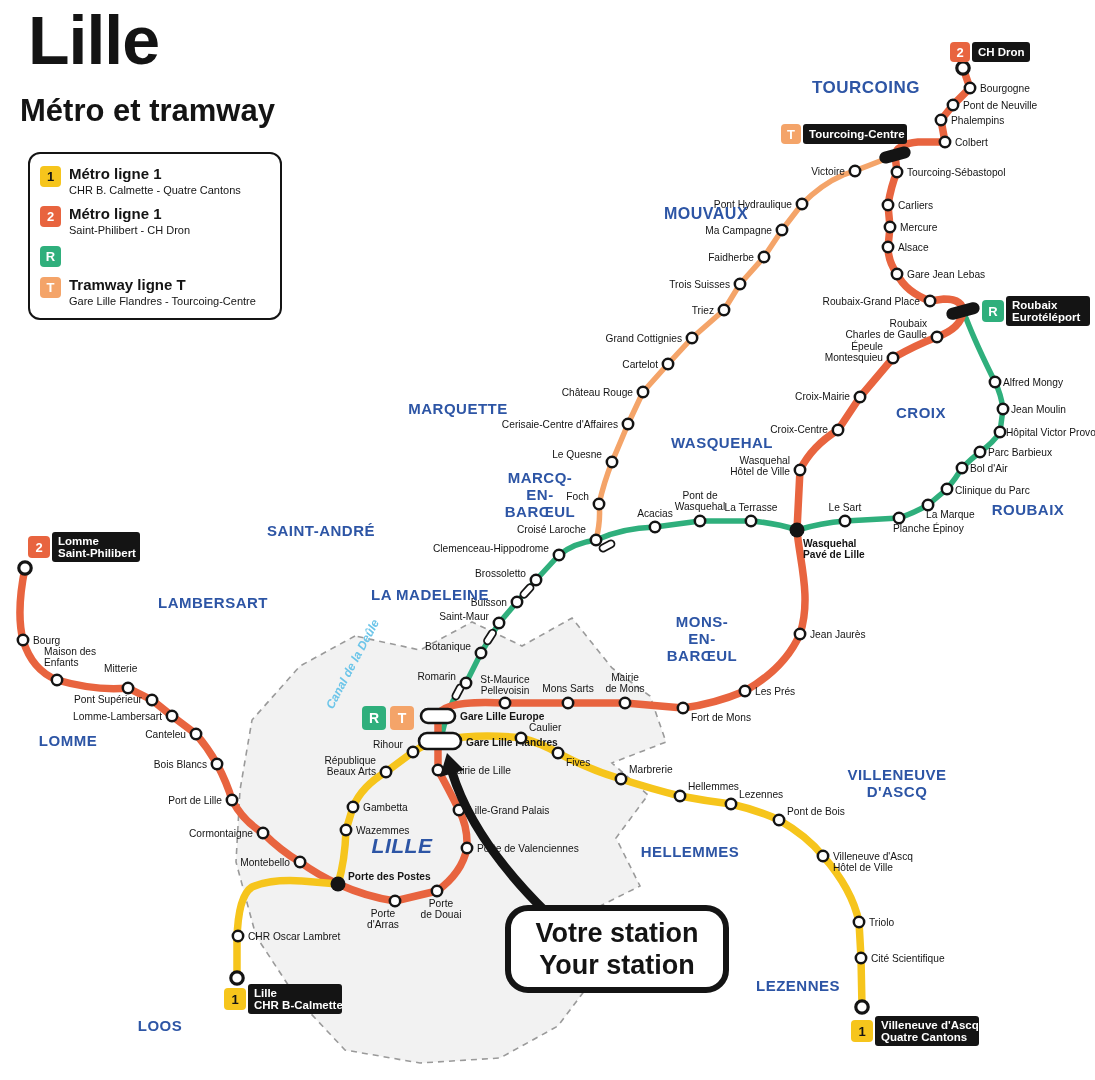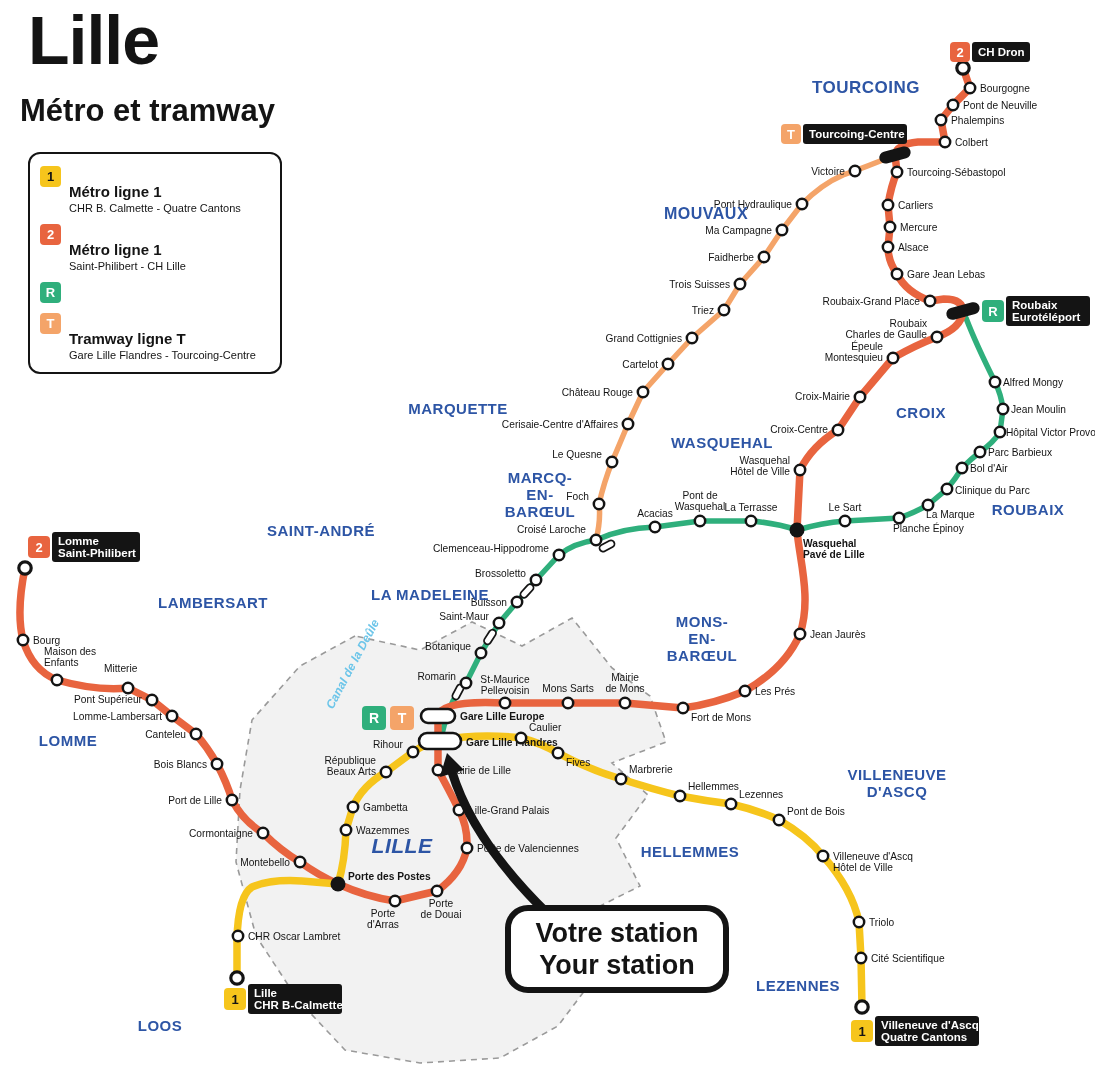--- a/index.html
+++ b/index.html
@@ -5,21 +5,21 @@
   html,body{margin:0;padding:0;background:#ffffff;}
   body{font-family:"Liberation Sans",sans-serif;}
   .stage{position:relative;width:1095px;height:1080px;background:#ffffff;overflow:hidden;}
   .stage svg{position:absolute;left:0;top:0;}
   svg text{font-family:"Liberation Sans",sans-serif;}
   .map-title{position:absolute;left:28px;top:6px;font-size:68px;font-weight:800;color:#141414;line-height:1;letter-spacing:-1px;}
   .map-subtitle{position:absolute;left:20px;top:95px;font-size:31px;font-weight:800;color:#141414;line-height:1;}
   .legend{position:absolute;left:28px;top:152px;width:254px;background:#ffffff;border:2px solid #141414;border-radius:12px;padding:11px 10px;display:flex;flex-direction:column;gap:9px;box-sizing:border-box;}
   .legend-item{display:flex;gap:8px;align-items:flex-start;}
   .badge{width:21px;height:21px;border-radius:4px;display:flex;align-items:center;justify-content:center;font-weight:bold;font-size:13px;flex:0 0 21px;margin-top:1px;}
-  .lname{font-size:15px;font-weight:bold;color:#141414;line-height:1.2;margin-top:18px;}
+  .lname{font-size:15px;font-weight:bold;color:#141414;line-height:1.2;}
   .lroute{font-size:11px;color:#141414;margin-top:1px;white-space:nowrap;}
 </style>
 </head>
 <body>
 
 <div class="stage">
 
   <svg id="map-svg" width="1095" height="1080" viewBox="0 0 1095 1080">
       <polygon points="355,636 300,666 252,720 240,790 236,862 256,936 298,1000 345,1050 420,1063 500,1058 558,1026 600,970 582,915 640,886 616,838 648,795 612,763 666,742 650,696 612,668 572,618 522,646 472,622 420,650" fill="#F2F2F2" stroke="#9A9A9A" stroke-width="1.6" stroke-dasharray="6 5"></polygon>
       <text x="356" y="666" font-size="12" fill="#6CC5E9" font-style="italic" font-weight="bold" text-anchor="middle" transform="rotate(-62 356 666)">Canal de la Deûle</text>
@@ -288,21 +288,21 @@
       <span class="badge" style="background: rgb(246, 197, 28); color: rgb(20, 20, 20);">1</span>
       <div>
         <div class="lname">Métro ligne 1</div>
         <div class="lroute">CHR B. Calmette - Quatre Cantons</div>
       </div>
     </div>
     <div class="legend-item">
       <span class="badge" style="background: rgb(232, 100, 63); color: rgb(255, 255, 255);">2</span>
       <div>
         <div class="lname">Métro ligne 1</div>
-        <div class="lroute">Saint-Philibert - CH Lille</div>
+        <div class="lroute">Saint-Philibert - CH Dron</div>
       </div>
     </div>
     <div class="legend-item">
       <span class="badge" style="background: rgb(47, 175, 124); color: rgb(255, 255, 255);">R</span>
     </div>
     <div class="legend-item">
       <span class="badge" style="background: rgb(244, 164, 105); color: rgb(255, 255, 255);">T</span>
       <div>
         <div class="lname">Tramway ligne T</div>
         <div class="lroute">Gare Lille Flandres - Tourcoing-Centre</div>

